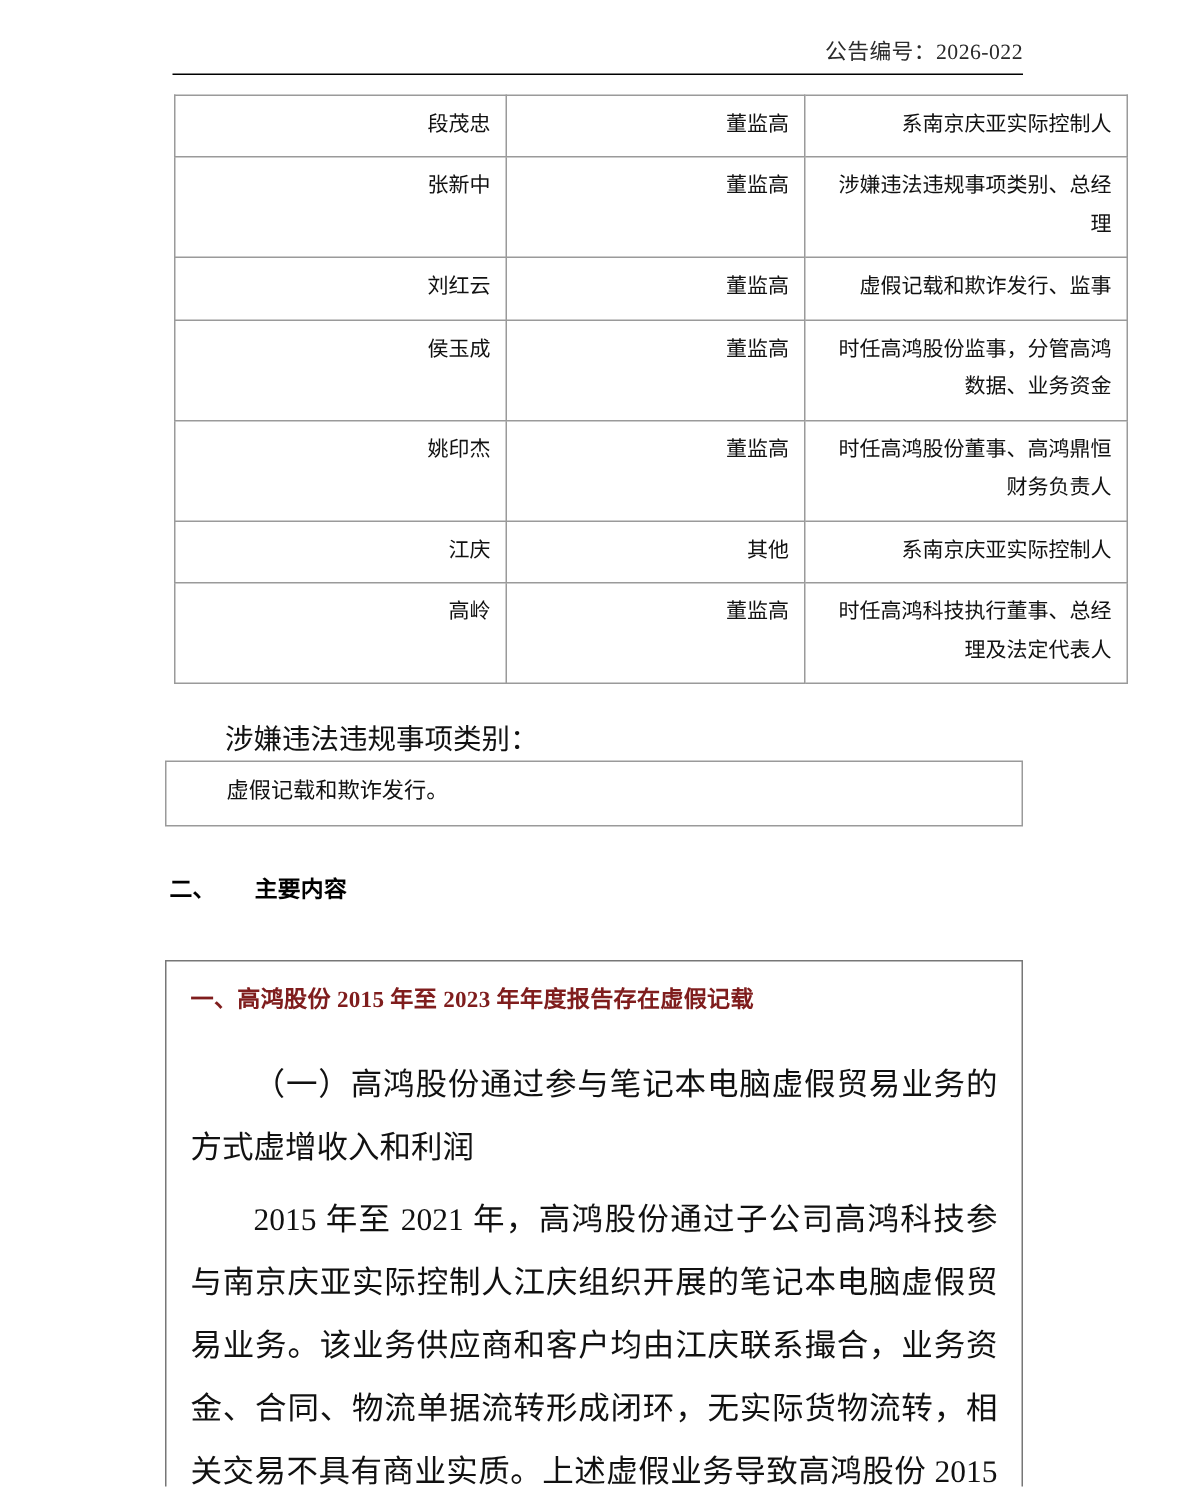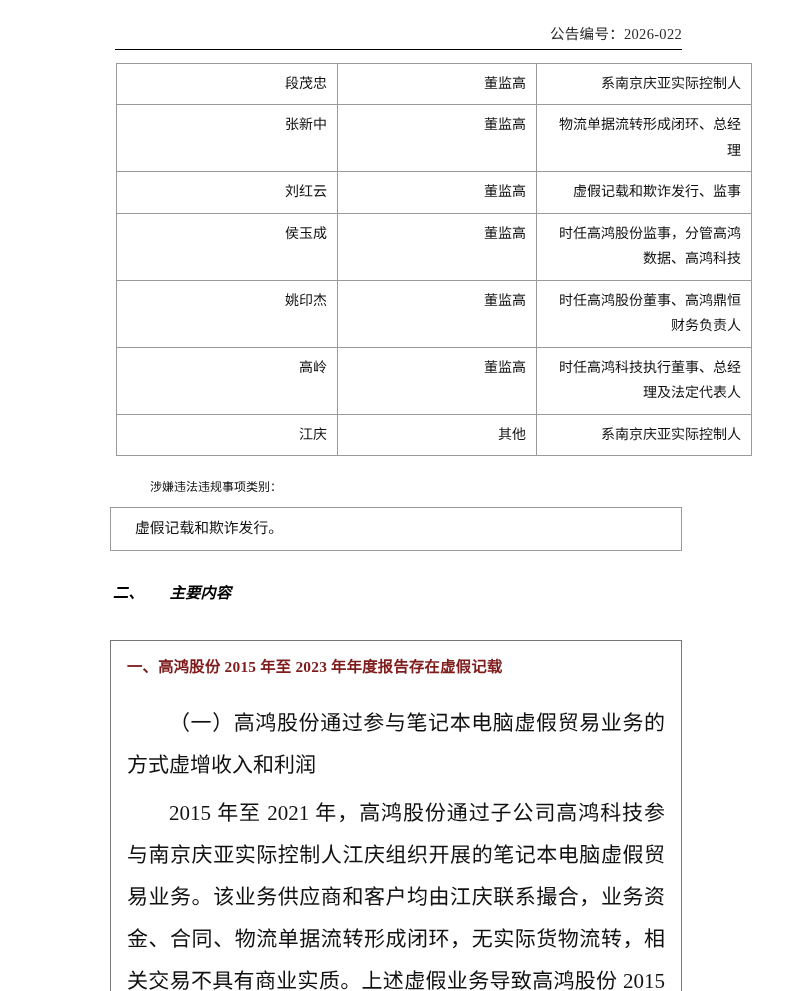--- a/index.html
+++ b/index.html
@@ -64,47 +64,46 @@
   .col-name   { width: 200px; }
   .col-role   { width: 178px; }
   .col-detail { width: 194px; }
   .cell-text { display: block; }
 
   
   .category-label {
     position: absolute;
     left: 150px;
     top: 477px;
-    font-size: 12px;
+    font-size: 19px;
     line-height: 1.8;
     color: #111;
   }
   .category-box {
     position: absolute;
     left: 110px;
     top: 507px;
     width: 572px;
     box-sizing: border-box;
     border: 1px solid #9a9a9a;
-    padding: 7px 10px 8px 24px;
+    padding: 7px 10px 8px 40px;
     font-size: 14.8px;
     line-height: 1.8;
     color: #111;
   }
 
   
   .section-heading {
     position: absolute;
     left: 113px;
     top: 580px;
     font-size: 15.2px;
     font-weight: bold;
     color: #000;
     letter-spacing: 0.2px;
-    font-style: italic;
   }
   .section-heading .num { margin-right: 26px; }
 
   .subsection-label {
     position: absolute;
     left: 113px;
     top: 611px;
     font-size: 14.8px;
     color: #111;
   }
@@ -165,21 +164,21 @@
           </td>
       </tr>
       <tr>
         <td class="col-name">
             <span class="cell-text">张新中</span>
           </td>
         <td class="col-role">
             <span class="cell-text">董监高</span>
           </td>
         <td class="col-detail">
-            <span class="cell-text">物流单据流转形成闭环、总经理</span>
+            <span class="cell-text">涉嫌违法违规事项类别、总经理</span>
           </td>
       </tr>
       <tr>
         <td class="col-name">
             <span class="cell-text">刘红云</span>
           </td>
         <td class="col-role">
             <span class="cell-text">董监高</span>
           </td>
         <td class="col-detail">
@@ -187,54 +186,54 @@
           </td>
       </tr>
       <tr>
         <td class="col-name">
             <span class="cell-text">侯玉成</span>
           </td>
         <td class="col-role">
             <span class="cell-text">董监高</span>
           </td>
         <td class="col-detail">
-            <span class="cell-text">时任高鸿股份监事，分管高鸿数据、高鸿科技</span>
+            <span class="cell-text">时任高鸿股份监事，分管高鸿数据、业务资金</span>
           </td>
       </tr>
       <tr>
         <td class="col-name">
             <span class="cell-text">姚印杰</span>
           </td>
         <td class="col-role">
             <span class="cell-text">董监高</span>
           </td>
         <td class="col-detail">
             <span class="cell-text">时任高鸿股份董事、高鸿鼎恒财务负责人</span>
           </td>
       </tr>
       <tr>
         <td class="col-name">
+            <span class="cell-text">江庆</span>
+          </td>
+        <td class="col-role">
+            <span class="cell-text">其他</span>
+          </td>
+        <td class="col-detail">
+            <span class="cell-text">系南京庆亚实际控制人</span>
+          </td>
+      </tr>
+      <tr>
+        <td class="col-name">
             <span class="cell-text">高岭</span>
           </td>
         <td class="col-role">
             <span class="cell-text">董监高</span>
           </td>
         <td class="col-detail">
             <span class="cell-text">时任高鸿科技执行董事、总经理及法定代表人</span>
-          </td>
-      </tr>
-      <tr>
-        <td class="col-name">
-            <span class="cell-text">江庆</span>
-          </td>
-        <td class="col-role">
-            <span class="cell-text">其他</span>
-          </td>
-        <td class="col-detail">
-            <span class="cell-text">系南京庆亚实际控制人</span>
           </td>
       </tr>
     </tbody>
   </table>
 
   <div class="category-label">涉嫌违法违规事项类别：</div>
   <div class="category-box">虚假记载和欺诈发行。</div>
 
   <div class="section-heading">
     <span class="num">二、</span><span>主要内容</span>

